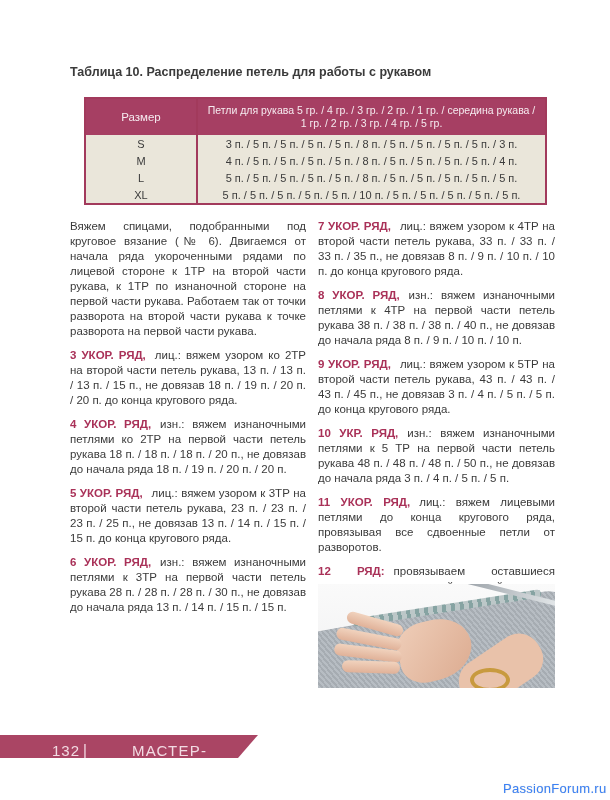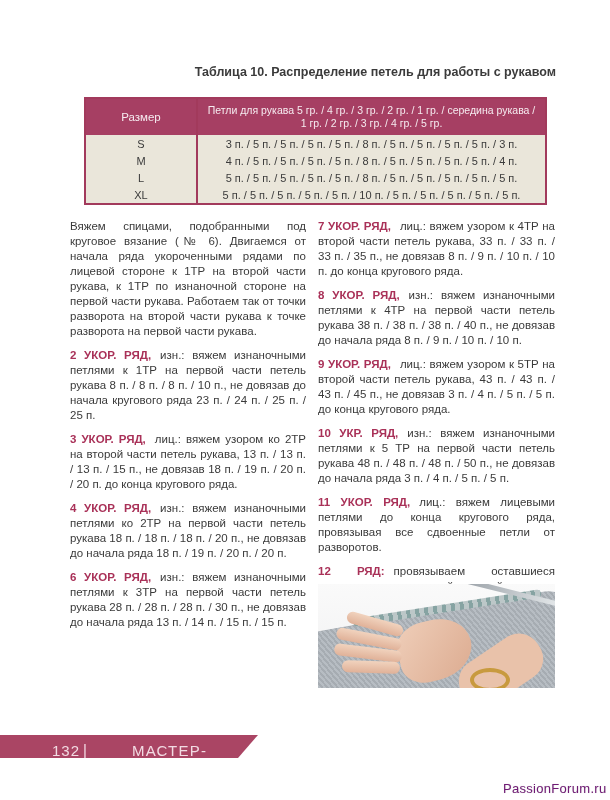--- a/index.html
+++ b/index.html
@@ -2,21 +2,21 @@
 <html><head>
 <meta charset="utf-8">
 <style>
   html,body{margin:0;padding:0;background:#ffffff;}
   .page{
     position:relative;width:610px;height:800px;background:#ffffff;
     font-family:"Liberation Sans",sans-serif;color:#3a3a3a;overflow:hidden;
   }
   
   .table-title{
-    position:absolute;left:70px;top:65px;width:486px;text-align:right;
+    position:absolute;left:70px;top:65px;width:486px;text-align:left;
     font-size:12.5px;font-weight:bold;color:#3b3b3b;
   }
   
   .ptable{
     position:absolute;left:84px;top:97px;width:463px;
     border-collapse:collapse;background:#eae6da;
     border:2px solid #a23a5c;table-layout:fixed;padding-left:48px;
   }
   .ptable th{
     background:#a63f63;color:#f6ebf0;font-weight:normal;
@@ -83,21 +83,21 @@
   .footer{
     position:absolute;left:0;top:735px;width:258px;height:23px;
     background:#aa4564;color:#f2dbe3;font-size:15px;
     clip-path:polygon(0 0,258px 0,238px 23px,0 23px);
   }
   .footer .pg{position:absolute;left:52px;top:7px;letter-spacing:1px;}
   .footer .sep{position:absolute;left:83px;top:6px;}
   .footer .sec{position:absolute;left:132px;top:7px;letter-spacing:1.2px;}
   
   .watermark{
-    position:absolute;left:503px;top:781px;font-size:13px;color:#701a75;
+    position:absolute;left:503px;top:781px;font-size:13px;color:#3b82f6;
     letter-spacing:0.3px;text-shadow:0 0 1px #cfcfcf;
   }
 </style>
 </head>
 <body>
 
 <div class="page">
 
   <div class="table-title">Таблица 10. Распределение петель для работы с рукавом</div>
 
@@ -126,23 +126,23 @@
       </tr>
       <tr>
         <td class="size-c">XL</td>
         <td>5 п. / 5 п. / 5 п. / 5 п. / 5 п. / 10 п. / 5 п. / 5 п. / 5 п. / 5 п. / 5 п.</td>
       </tr>
     </tbody>
   </table>
 
   <div class="col col-left">
     <p>Вяжем спицами, подобранными под круговое вязание (№ 6). Двигаемся от начала ряда укороченными рядами по лицевой стороне к 1ТР на второй части рукава, к 1ТР по изнаночной стороне на первой части рукава. Работаем так от точки разворота на второй части рукава к точке разворота на первой части рукава.</p>
-    <p><span class="lbl">2 УКОР. РЯД,</span><span>изн.: вяжем изнаночными петлями к 1ТР на первой части петель рукава 8 п. / 8 п. / 8 п. / 10 п., не довязав до начала кругового ряда 23 п. / 24 п. / 25 п. / 25 п.</span></p>
     <p><span class="lbl">3 УКОР. РЯД,</span><span>лиц.: вяжем узором ко 2ТР на второй части петель рукава, 13 п. / 13 п. / 13 п. / 15 п., не довязав 18 п. / 19 п. / 20 п. / 20 п. до конца кругового ряда.</span></p>
     <p><span class="lbl">4 УКОР. РЯД,</span><span>изн.: вяжем изнаночными петлями ко 2ТР на первой части петель рукава 18 п. / 18 п. / 18 п. / 20 п., не довязав до начала ряда 18 п. / 19 п. / 20 п. / 20 п.</span></p>
+    <p><span class="lbl">5 УКОР. РЯД,</span><span>лиц.: вяжем узором к 3ТР на второй части петель рукава, 23 п. / 23 п. / 23 п. / 25 п., не довязав 13 п. / 14 п. / 15 п. / 15 п. до конца кругового ряда.</span></p>
     <p><span class="lbl">6 УКОР. РЯД,</span><span>изн.: вяжем изнаночными петлями к 3ТР на первой части петель рукава 28 п. / 28 п. / 28 п. / 30 п., не довязав до начала ряда 13 п. / 14 п. / 15 п. / 15 п.</span></p>
   </div>
 
   <div class="col col-right">
     <p><span class="lbl">7 УКОР. РЯД,</span><span>лиц.: вяжем узором к 4ТР на второй части петель рукава, 33 п. / 33 п. / 33 п. / 35 п., не довязав 8 п. / 9 п. / 10 п. / 10 п. до конца кругового ряда.</span></p>
     <p><span class="lbl">8 УКОР. РЯД,</span><span>изн.: вяжем изнаночными петлями к 4ТР на первой части петель рукава 38 п. / 38 п. / 38 п. / 40 п., не довязав до начала ряда 8 п. / 9 п. / 10 п. / 10 п.</span></p>
     <p><span class="lbl">9 УКОР. РЯД,</span><span>лиц.: вяжем узором к 5ТР на второй части петель рукава, 43 п. / 43 п. / 43 п. / 45 п., не довязав 3 п. / 4 п. / 5 п. / 5 п. до конца кругового ряда.</span></p>
     <p><span class="lbl">10 УКР. РЯД,</span><span>изн.: вяжем изнаночными петлями к 5 ТР на первой части петель рукава 48 п. / 48 п. / 48 п. / 50 п., не довязав до начала ряда 3 п. / 4 п. / 5 п. / 5 п.</span></p>
     <p><span class="lbl">11 УКОР. РЯД,</span><span>лиц.: вяжем лицевыми петлями до конца кругового ряда, провязывая все сдвоенные петли от разворотов.</span></p>
     <p><span class="lbl">12 РЯД:</span><span>провязываем оставшиеся сдвоенные петли полный круговой ряд.</span></p>

